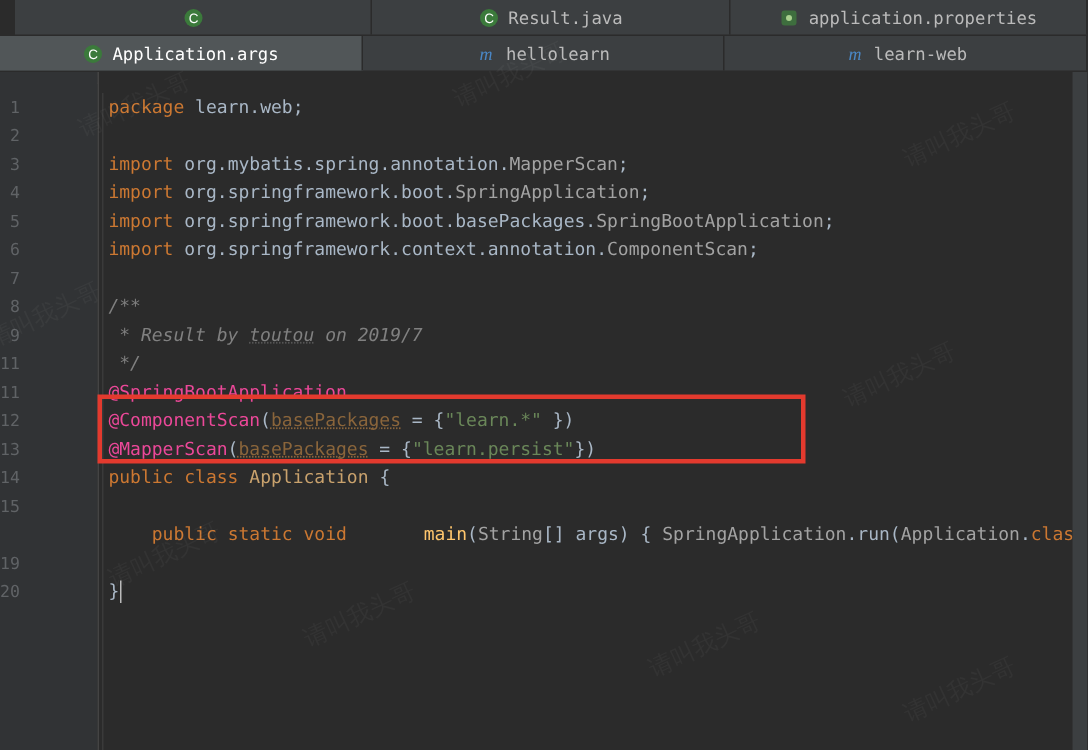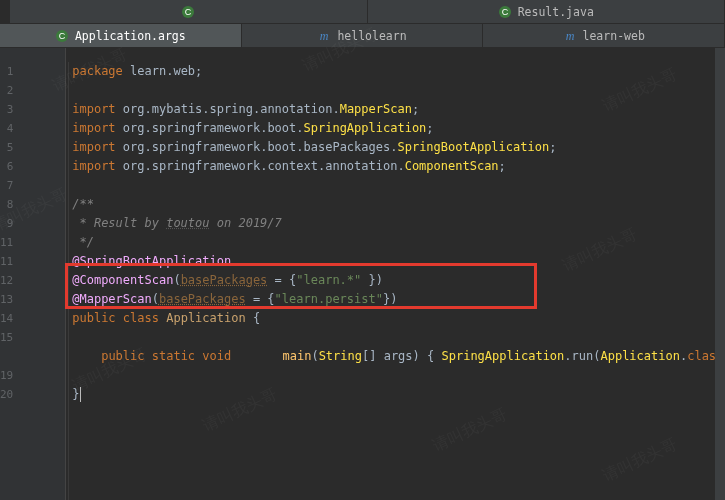--- a/index.html
+++ b/index.html
@@ -92,22 +92,22 @@
   .code-line {
     height: 19px;
     line-height: 19px;
     padding-left: 6px;
     white-space: pre;
     font-family: 'Consolas', monospace;
     font-size: 12px;
   }
   .kw { color: #cc7832; }
   .pkg { color: #a9b7c6; }
-  .cls { color: #fde047; }
-  .ann { color: #f0abfc; }
+  .cls { color: #a3a3a3; }
+  .ann { color: #ec4899; }
   .str { color: #6a8759; }
   .cmt { color: #808080; font-style: italic; }
   .cmt-u { color: #808080; font-style: italic; text-decoration: underline #555 dotted; text-align: right;}
   .id { color: #c9a26d; }
   .param { color: #8a653b; text-decoration: underline #8a653b dotted; }
   .method { color: #ffc66d; margin-left: 44px; }
   .punct { color: #a9b7c6; }
   .highlight-box {
     position: absolute;
     border: 3px solid #e33a2e;
@@ -157,20 +157,29 @@
     </span>
   </div>
   <div class="tab">
     <span class="icon">
       <svg width="14" height="14">
           <circle cx="7" cy="7" r="6" fill="#3b7a3b"></circle>
           <text x="7" y="10" font-size="9" fill="#fff" text-anchor="middle" font-family="sans-serif">C</text>
         </svg>
     </span>
     <span>Result.java</span>
+  </div>
+  <div class="tab">
+    <span class="icon">
+      <svg width="14" height="14">
+          <rect x="2" y="2" width="10" height="10" rx="2" fill="#3e6e3e"></rect>
+          <circle cx="7" cy="7" r="2" fill="#a9d08e"></circle>
+        </svg>
+    </span>
+    <span>application.properties</span>
   </div>
 </div>
 
 <div class="tabs-row">
   <div class="tab active">
     <span class="icon">
       <svg width="14" height="14">
           <circle cx="7" cy="7" r="6" fill="#3b7a3b"></circle>
           <text x="7" y="10" font-size="9" fill="#fff" text-anchor="middle" font-family="sans-serif">C</text>
         </svg>

